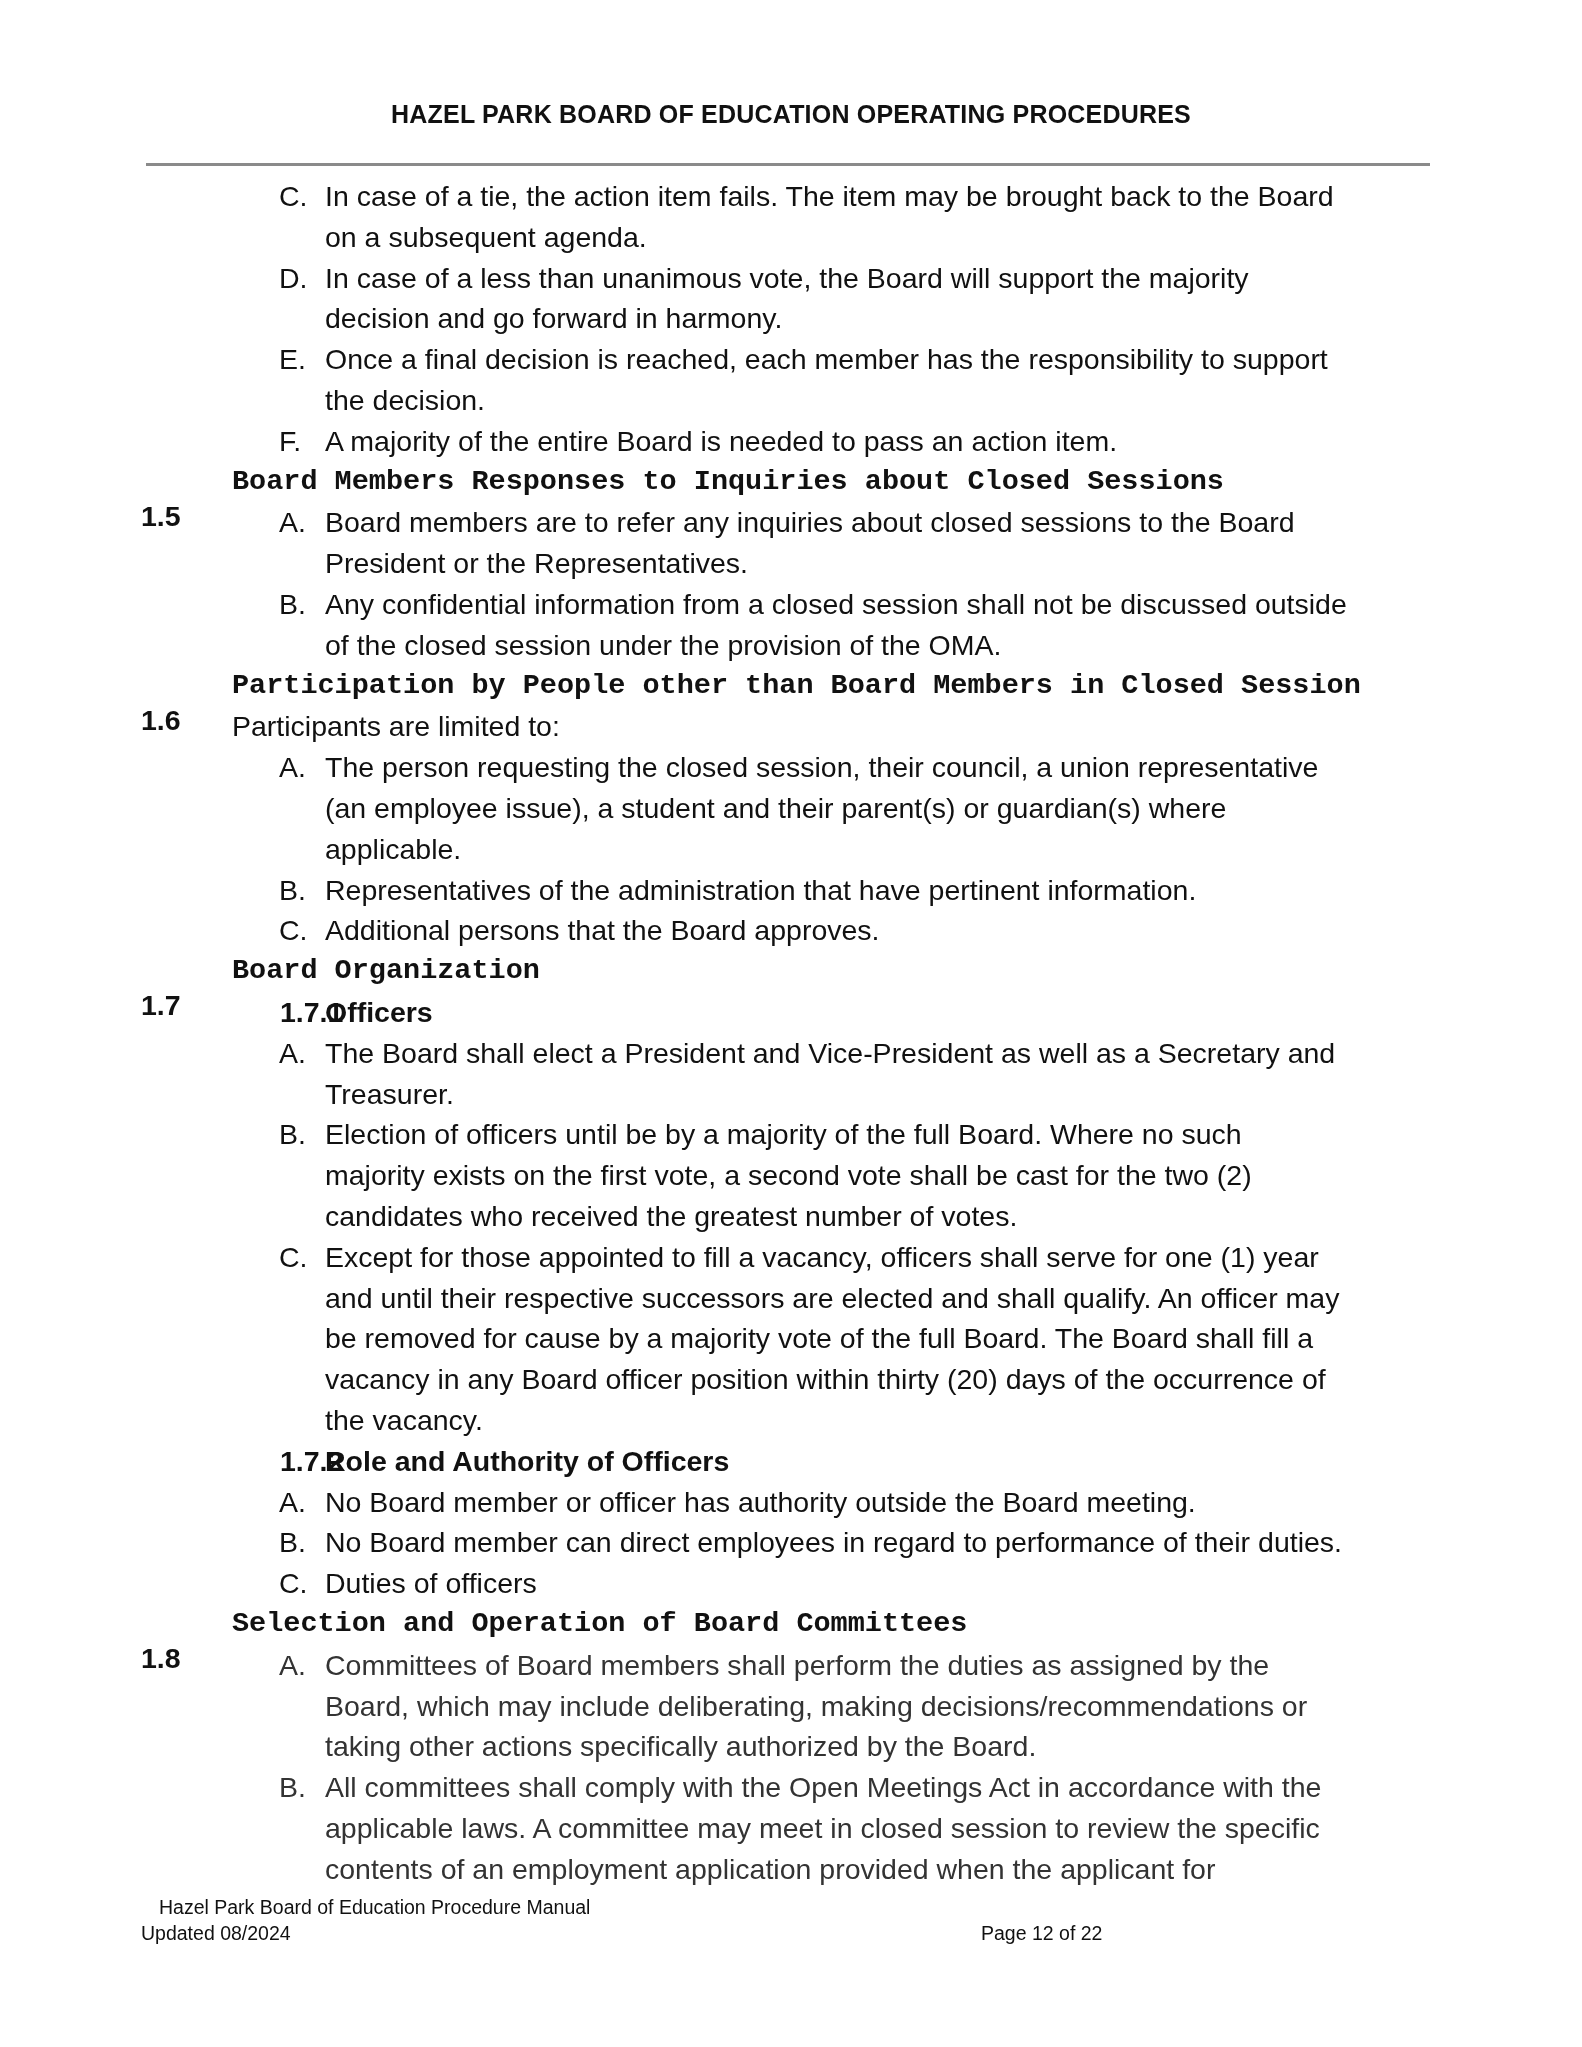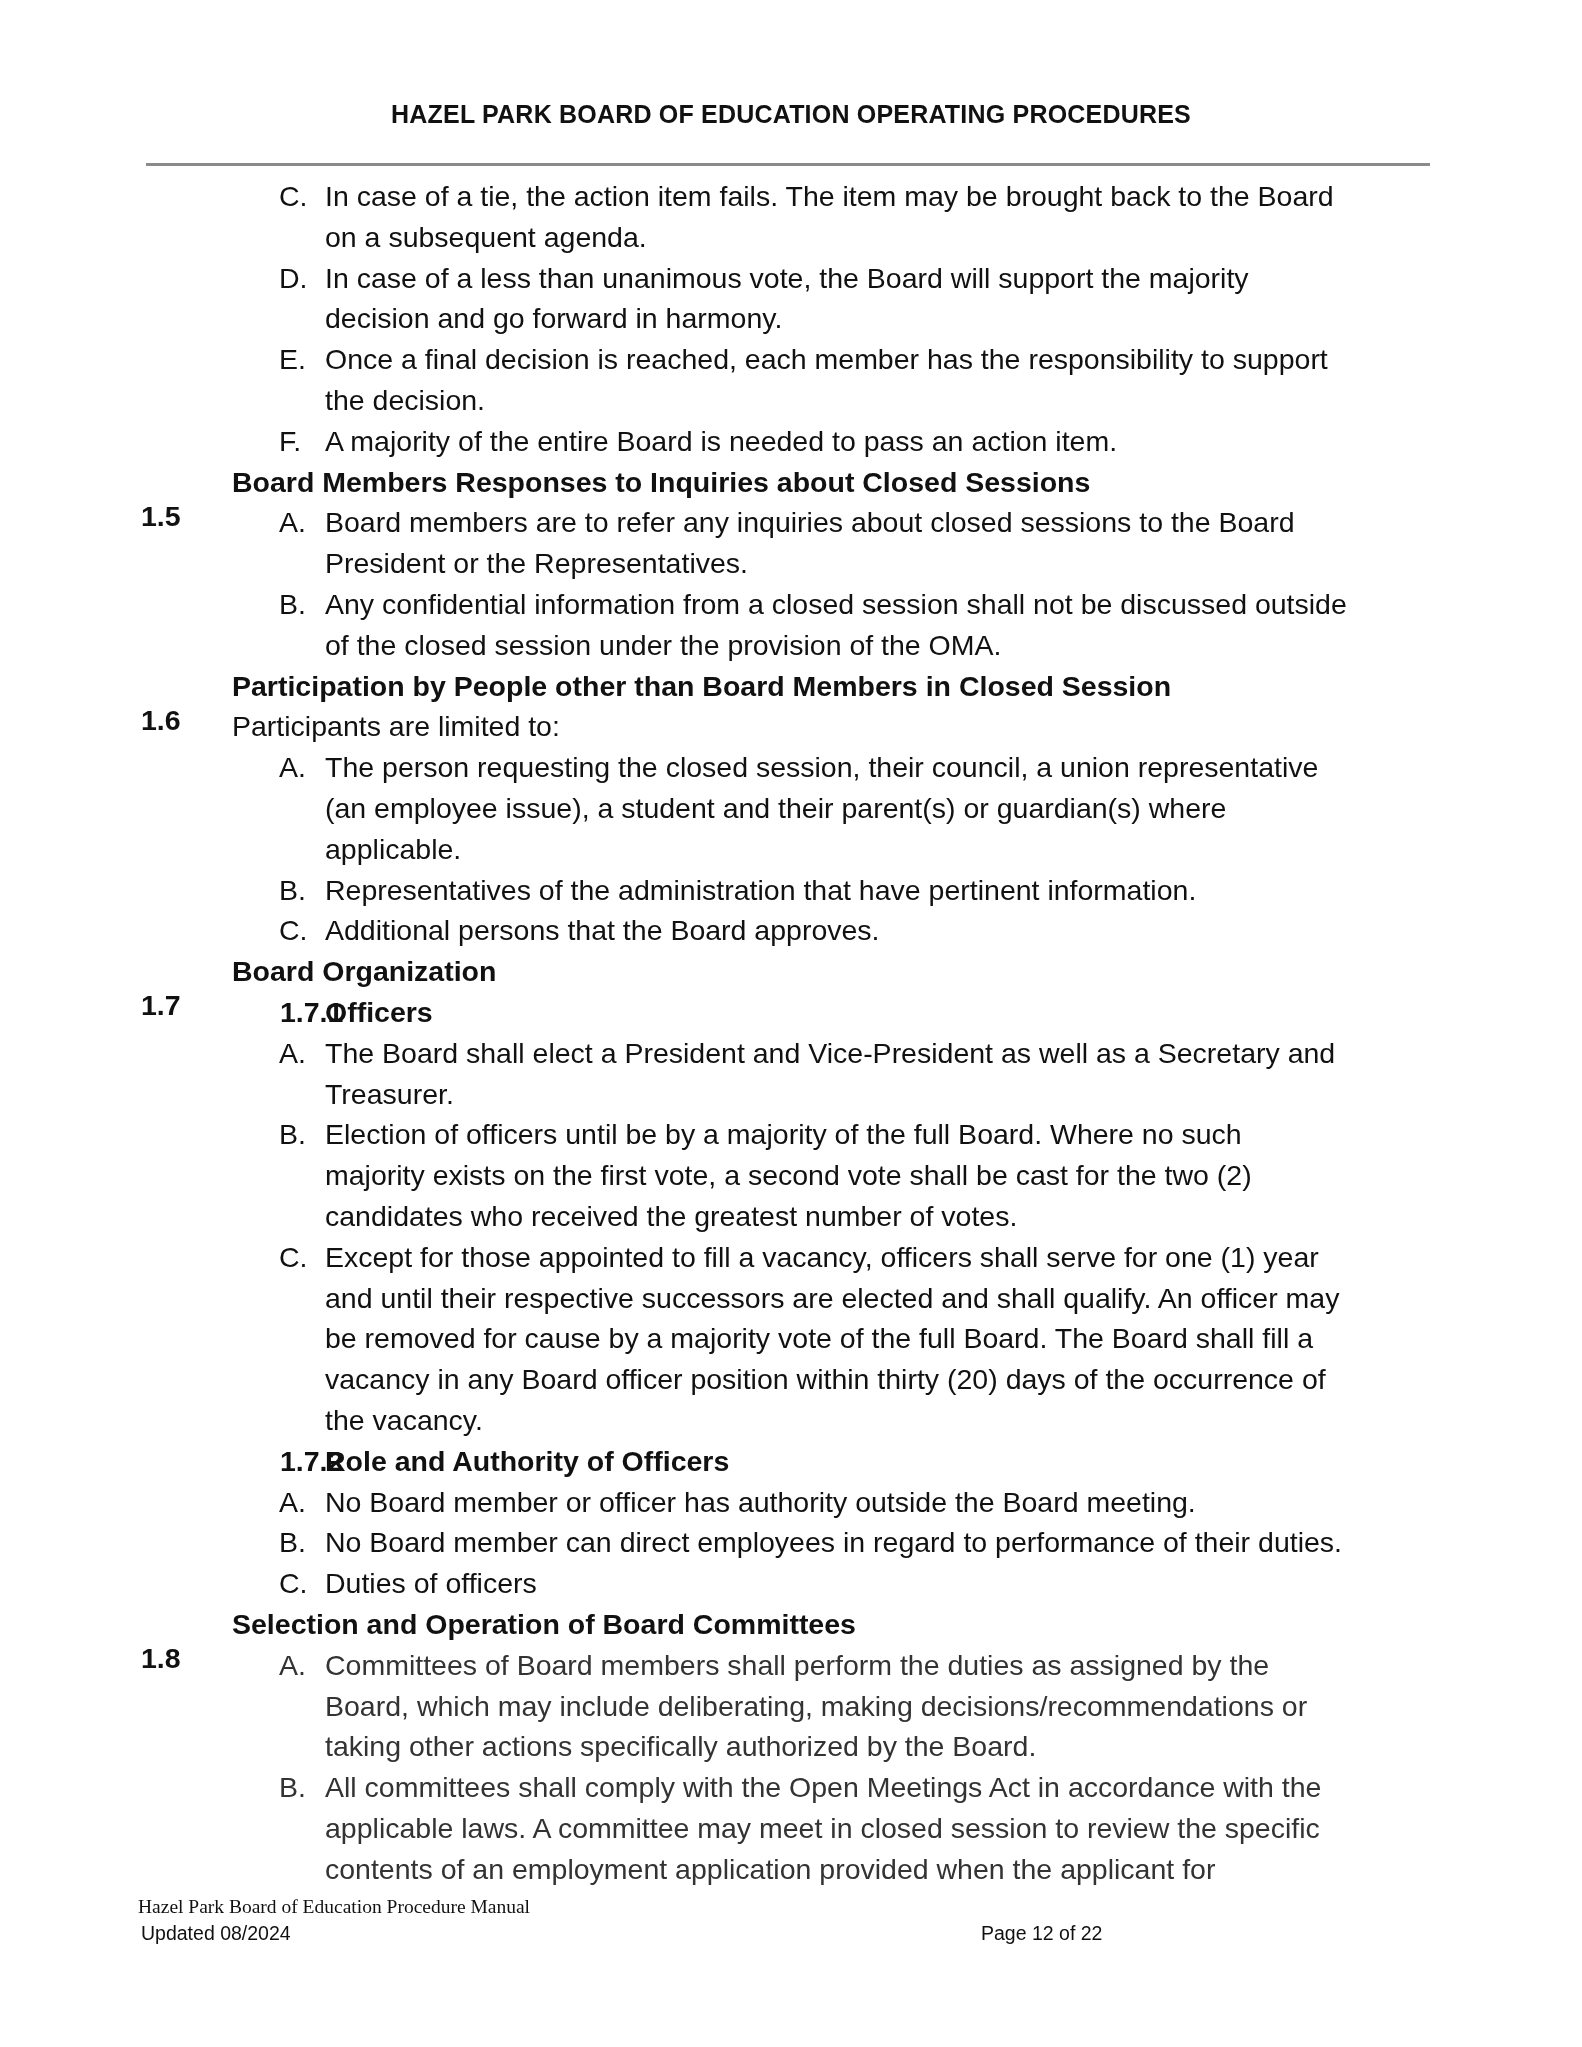--- a/index.html
+++ b/index.html
@@ -4,21 +4,21 @@
 <style>
   html, body { margin: 0; padding: 0; background: #ffffff; }
   body { width: 1582px; height: 2047px; position: relative; overflow: hidden;
          font-family: "Liberation Sans", sans-serif; color: #111; }
   .header { position: absolute; top: 100px; left: 0; width: 1582px; text-align: center;
             font-weight: bold; font-size: 25px; letter-spacing: 0.2px; }
   .rule { position: absolute; top: 163px; left: 146px; width: 1284px; height: 3px; background: #8a8a8a; }
   .content { position: absolute; top: 176px; left: 0; width: 1582px; }
   .line { position: absolute; left: 0; font-size: 28.5px; line-height: 40.8px; white-space: nowrap; }
   .sec-num { position: absolute; left: 141px; font-weight: bold; margin-top: 34px; }
-  .sec-title { position: absolute; left: 232px; font-weight: bold; }
+  .sec-title { position: absolute; left: 232px; font-weight: bold; font-family: Liberation Mono, monospace; }
   .sub-num { position: absolute; left: 232px; font-weight: bold; margin-left: 48px; }
   .sub-title { position: absolute; left: 325px; font-weight: bold; }
   .letter { position: absolute; left: 279px; }
   .text { position: absolute; left: 325px; }
   .plain { position: absolute; left: 232px; }
   .grey { color: #333; }
   .footer { position: absolute; font-size: 19.5px; }
 </style>
 </head>
 <body>
@@ -180,15 +180,15 @@
     <span class="text">All committees shall comply with the Open Meetings Act in accordance with the</span>
   </div>
   <div class="line grey" style="top:1632px">
       <span class="text">applicable laws.  A committee may meet in closed session to review the specific</span>
     </div>
   <div class="line grey" style="top:1672.8px">
       <span class="text">contents of an employment application provided when the applicant for</span>
     </div>
 </div>
 
-<div class="footer" style="top:1896px; left:138px;font-family:Liberation Serif, serif;">Hazel Park Board of Education Procedure Manual</div>
+<div class="footer" style="top:1896px; left:159px;">Hazel Park Board of Education Procedure Manual</div>
 <div class="footer" style="top:1922px; left:141px;">Updated  08/2024</div>
 <div class="footer" style="top:1922px; left:981px;">Page 12 of 22</div>
 
 </body></html>

